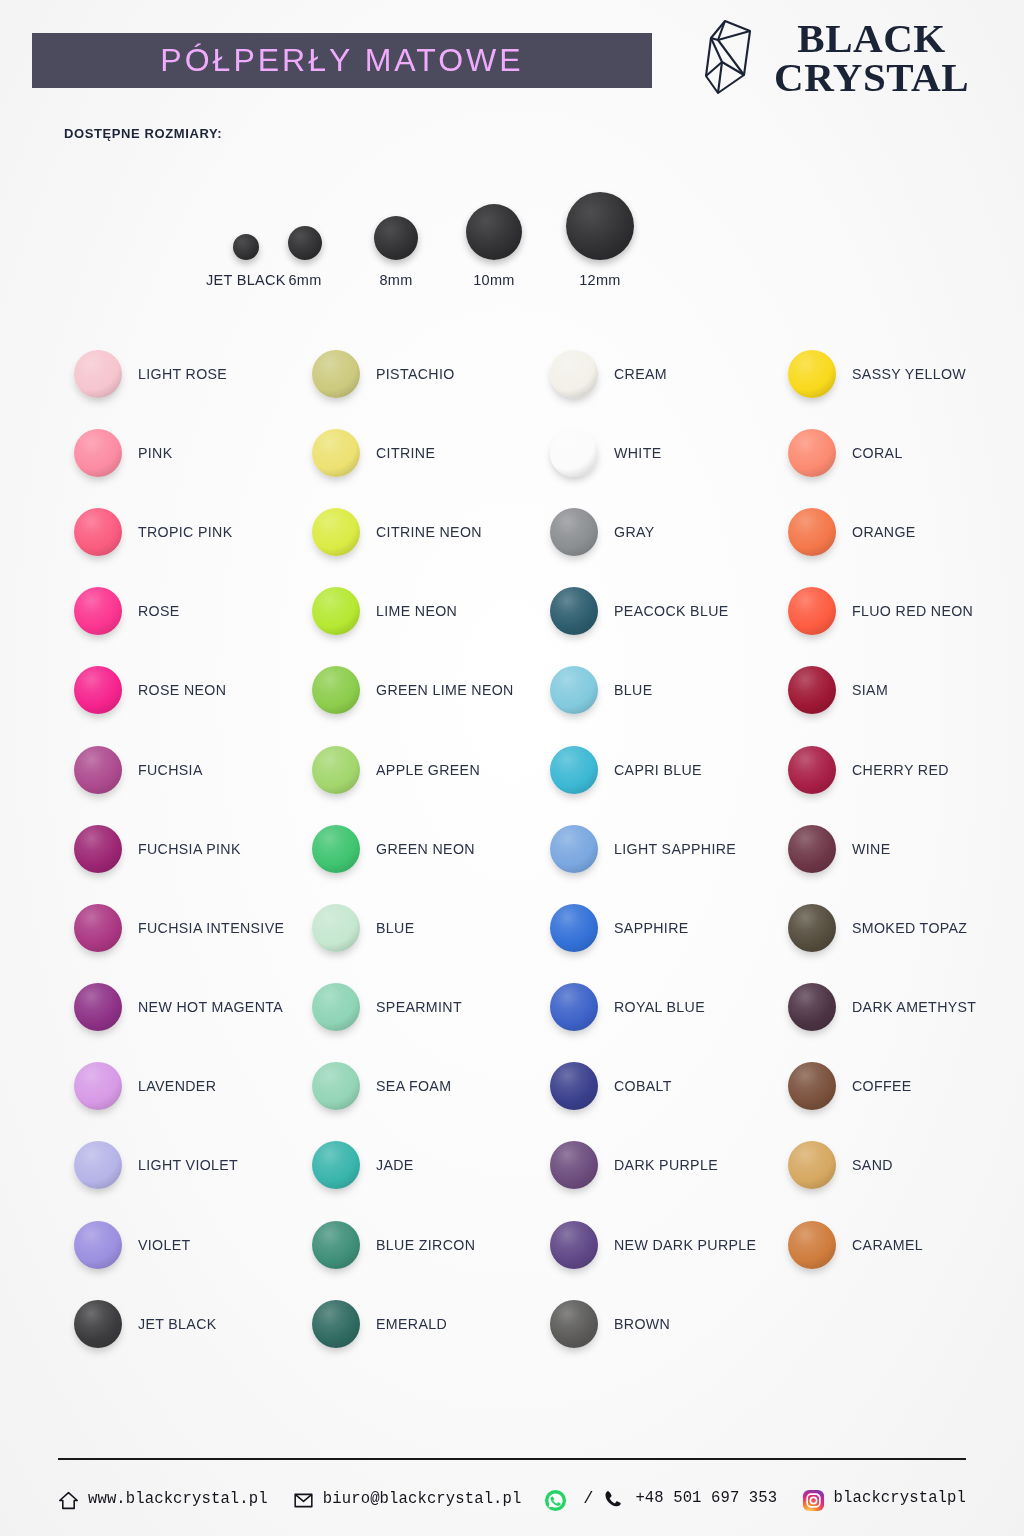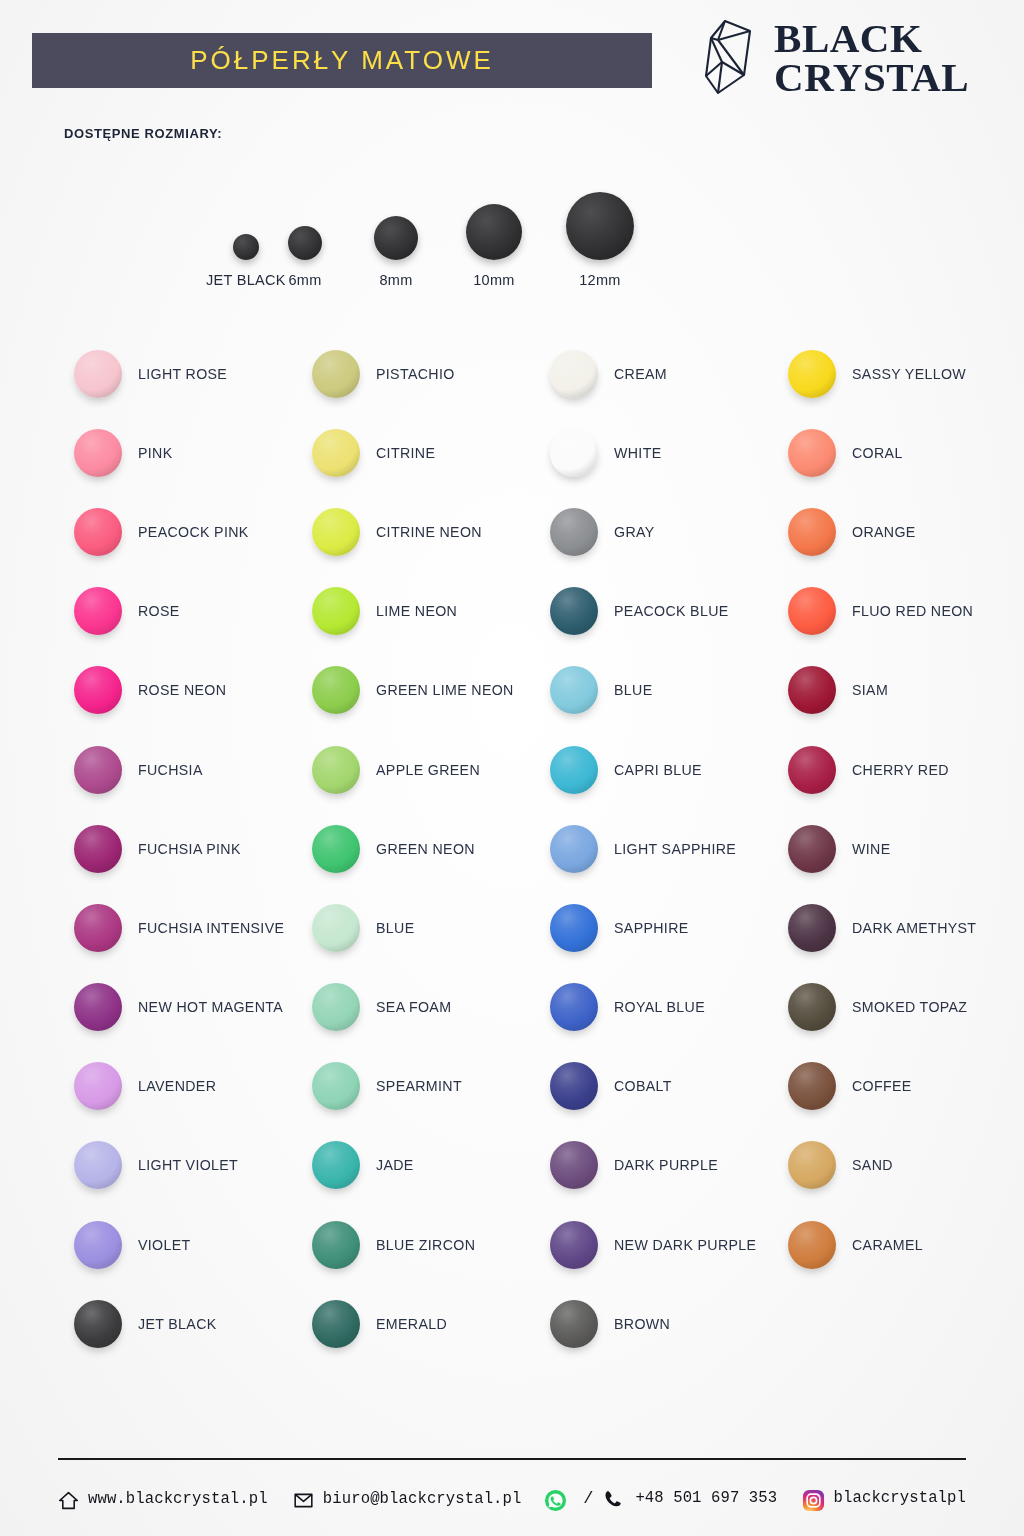--- a/index.html
+++ b/index.html
@@ -38,34 +38,35 @@
     top: 33px;
     width: 620px;
     height: 55px;
     background: #4b4b5d;
     display: flex;
     align-items: center;
     justify-content: center;
   }
 
   .title-text {
-    color: #fde047;
-    font-size: 26px;
+    color: #f0abfc;
+    font-size: 32px;
     font-weight: 400;
     letter-spacing: 3.0px;
     white-space: nowrap;
   }
 
   .brand {
     position: absolute;
     right: 55px;
     top: 18px;
     display: flex;
     align-items: center;
     gap: 11px;
+    text-align: center;
   }
 
   .brand-mark { width: 62px; height: 80px; display:block; }
 
   .brand-words {
     display: flex;
     flex-direction: column;
     line-height: 0.95;
   }
   .brand-words span {
@@ -246,21 +247,21 @@
         <div class="swatch-row">
           <div class="bead" style="background: radial-gradient(circle at 36% 28%, rgb(248, 212, 219) 0%, rgb(247, 203, 211) 28%, rgb(246, 197, 206) 58%, rgb(207, 165, 173) 86%, rgb(182, 146, 152) 100%);"></div>
           <div class="bead-name">LIGHT ROSE</div>
         </div>
         <div class="swatch-row">
           <div class="bead" style="background: radial-gradient(circle at 36% 28%, rgb(253, 169, 186) 0%, rgb(252, 151, 171) 28%, rgb(252, 139, 162) 58%, rgb(212, 117, 136) 86%, rgb(186, 103, 120) 100%);"></div>
           <div class="bead-name">PINK</div>
         </div>
         <div class="swatch-row">
           <div class="bead" style="background: radial-gradient(circle at 36% 28%, rgb(251, 134, 160) 0%, rgb(251, 108, 140) 28%, rgb(250, 92, 127) 58%, rgb(210, 77, 107) 86%, rgb(185, 68, 94) 100%);"></div>
-          <div class="bead-name">PEACOCK PINK</div>
+          <div class="bead-name">TROPIC PINK</div>
         </div>
         <div class="swatch-row">
           <div class="bead" style="background: radial-gradient(circle at 36% 28%, rgb(252, 106, 173) 0%, rgb(251, 73, 155) 28%, rgb(251, 53, 144) 58%, rgb(211, 45, 121) 86%, rgb(186, 39, 107) 100%);"></div>
           <div class="bead-name">ROSE</div>
         </div>
         <div class="swatch-row">
           <div class="bead" style="background: radial-gradient(circle at 36% 28%, rgb(248, 92, 170) 0%, rgb(246, 57, 152) 28%, rgb(245, 35, 140) 58%, rgb(206, 29, 118) 86%, rgb(181, 26, 104) 100%);"></div>
           <div class="bead-name">ROSE NEON</div>
         </div>
         <div class="swatch-row">
@@ -323,28 +324,28 @@
         </div>
         <div class="swatch-row">
           <div class="bead" style="background: radial-gradient(circle at 36% 28%, rgb(113, 211, 149) 0%, rgb(82, 202, 126) 28%, rgb(63, 196, 112) 58%, rgb(53, 165, 94) 86%, rgb(47, 145, 83) 100%);"></div>
           <div class="bead-name">GREEN NEON</div>
         </div>
         <div class="swatch-row">
           <div class="bead" style="background: radial-gradient(circle at 36% 28%, rgb(212, 237, 219) 0%, rgb(203, 233, 212) 28%, rgb(197, 231, 207) 58%, rgb(165, 194, 174) 86%, rgb(146, 171, 153) 100%);"></div>
           <div class="bead-name">BLUE</div>
         </div>
         <div class="swatch-row">
+          <div class="bead" style="background: radial-gradient(circle at 36% 28%, rgb(171, 223, 200) 0%, rgb(153, 216, 188) 28%, rgb(142, 212, 181) 58%, rgb(119, 178, 152) 86%, rgb(105, 157, 134) 100%);"></div>
+          <div class="bead-name">SPEARMINT</div>
+        </div>
+        <div class="swatch-row">
           <div class="bead" style="background: radial-gradient(circle at 36% 28%, rgb(176, 224, 201) 0%, rgb(159, 217, 189) 28%, rgb(148, 213, 182) 58%, rgb(124, 179, 153) 86%, rgb(110, 158, 135) 100%);"></div>
           <div class="bead-name">SEA FOAM</div>
         </div>
         <div class="swatch-row">
-          <div class="bead" style="background: radial-gradient(circle at 36% 28%, rgb(171, 223, 200) 0%, rgb(153, 216, 188) 28%, rgb(142, 212, 181) 58%, rgb(119, 178, 152) 86%, rgb(105, 157, 134) 100%);"></div>
-          <div class="bead-name">SPEARMINT</div>
-        </div>
-        <div class="swatch-row">
           <div class="bead" style="background: radial-gradient(circle at 36% 28%, rgb(108, 200, 194) 0%, rgb(77, 188, 180) 28%, rgb(57, 181, 172) 58%, rgb(48, 152, 144) 86%, rgb(42, 134, 127) 100%);"></div>
           <div class="bead-name">JADE</div>
         </div>
         <div class="swatch-row">
           <div class="bead" style="background: radial-gradient(circle at 36% 28%, rgb(113, 172, 155) 0%, rgb(82, 154, 134) 28%, rgb(63, 143, 120) 58%, rgb(53, 120, 101) 86%, rgb(47, 106, 89) 100%);"></div>
           <div class="bead-name">BLUE ZIRCON</div>
         </div>
         <div class="swatch-row">
           <div class="bead" style="background: radial-gradient(circle at 36% 28%, rgb(101, 145, 138) 0%, rgb(68, 121, 113) 28%, rgb(47, 106, 97) 58%, rgb(39, 89, 81) 86%, rgb(35, 78, 72) 100%);"></div>
           <div class="bead-name">EMERALD</div>
@@ -427,26 +428,26 @@
         </div>
         <div class="swatch-row">
           <div class="bead" style="background: radial-gradient(circle at 36% 28%, rgb(191, 89, 117) 0%, rgb(177, 53, 88) 28%, rgb(168, 30, 69) 58%, rgb(141, 25, 58) 86%, rgb(124, 22, 51) 100%);"></div>
           <div class="bead-name">CHERRY RED</div>
         </div>
         <div class="swatch-row">
           <div class="bead" style="background: radial-gradient(circle at 36% 28%, rgb(147, 106, 119) 0%, rgb(124, 74, 89) 28%, rgb(109, 54, 71) 58%, rgb(92, 45, 60) 86%, rgb(81, 40, 53) 100%);"></div>
           <div class="bead-name">WINE</div>
         </div>
         <div class="swatch-row">
+          <div class="bead" style="background: radial-gradient(circle at 36% 28%, rgb(128, 123, 111) 0%, rgb(101, 94, 80) 28%, rgb(84, 76, 61) 58%, rgb(71, 64, 51) 86%, rgb(62, 56, 45) 100%);"></div>
+          <div class="bead-name">SMOKED TOPAZ</div>
+        </div>
+        <div class="swatch-row">
           <div class="bead" style="background: radial-gradient(circle at 36% 28%, rgb(123, 104, 117) 0%, rgb(94, 71, 87) 28%, rgb(76, 51, 68) 58%, rgb(64, 43, 57) 86%, rgb(56, 38, 50) 100%);"></div>
           <div class="bead-name">DARK AMETHYST</div>
-        </div>
-        <div class="swatch-row">
-          <div class="bead" style="background: radial-gradient(circle at 36% 28%, rgb(128, 123, 111) 0%, rgb(101, 94, 80) 28%, rgb(84, 76, 61) 58%, rgb(71, 64, 51) 86%, rgb(62, 56, 45) 100%);"></div>
-          <div class="bead-name">SMOKED TOPAZ</div>
         </div>
         <div class="swatch-row">
           <div class="bead" style="background: radial-gradient(circle at 36% 28%, rgb(157, 126, 111) 0%, rgb(135, 98, 80) 28%, rgb(122, 81, 60) 58%, rgb(102, 68, 50) 86%, rgb(90, 60, 44) 100%);"></div>
           <div class="bead-name">COFFEE</div>
         </div>
         <div class="swatch-row">
           <div class="bead" style="background: radial-gradient(circle at 36% 28%, rgb(225, 191, 138) 0%, rgb(218, 177, 113) 28%, rgb(214, 168, 97) 58%, rgb(180, 141, 81) 86%, rgb(158, 124, 72) 100%);"></div>
           <div class="bead-name">SAND</div>
         </div>
         <div class="swatch-row">

